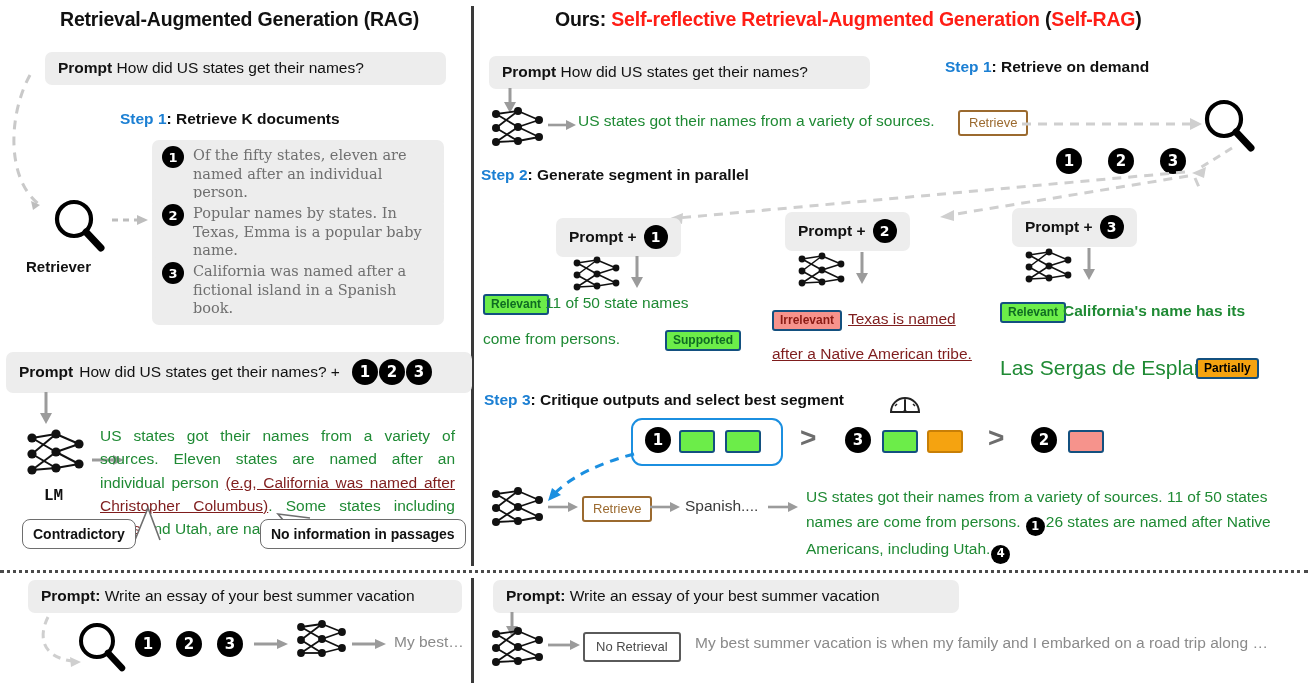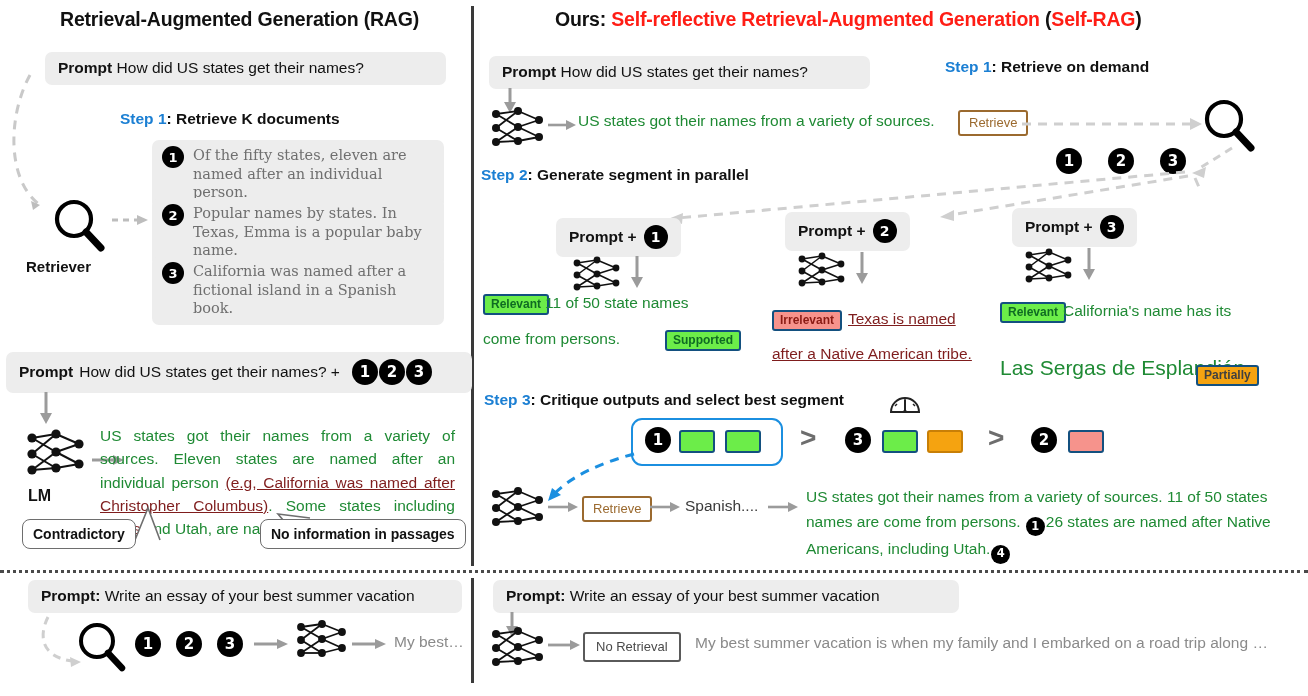--- a/index.html
+++ b/index.html
@@ -61,21 +61,21 @@
     padding:6px 10px;white-space:nowrap;
   }
 
   .tag{
     display:inline-block;border:2.5px solid #13507f;border-radius:3px;
     font-size:12px;font-weight:bold;padding:2px 6px 3px 6px;line-height:1;
     vertical-align:middle;
   }
   .tag-green{background:#6ced49;color:#0f6b23;}
   .tag-red{background:#f6938c;color:#8a1b14;}
-  .tag-orange{background:#f5a310;color:#404040;border-color:#13507f;margin-top:7px;}
+  .tag-orange{background:#f5a310;color:#000000;border-color:#13507f;}
 
   .swatch{display:inline-block;width:32px;height:19px;border:2.5px solid #13507f;border-radius:3px;vertical-align:middle;}
   .sw-green{background:#6ced49;}
   .sw-orange{background:#f5a310;border-color:#c87f06;}
   .sw-red{background:#f6938c;}
 
   .gt{font-size:28px;font-weight:bold;color:#6d6d6d;line-height:1;}
 
   .retrieve-box{
     display:inline-block;border:2px solid #9b6a2f;border-radius:3px;
@@ -175,21 +175,21 @@
       <circle cx="10" cy="12" r="4.6"></circle>
         <circle cx="10" cy="28" r="4.6"></circle>
         <circle cx="10" cy="44" r="4.6"></circle>
       <circle cx="34" cy="8" r="4.6"></circle>
         <circle cx="34" cy="26" r="4.6"></circle>
         <circle cx="34" cy="42" r="4.6"></circle>
       <circle cx="57" cy="18" r="4.6"></circle>
         <circle cx="57" cy="38" r="4.6"></circle>
     </g>
   </svg>
-  <div class="abs" style="left:28px;top:487px;font-weight:bold;font-size:16px;">LM</div>
+  <div class="abs" style="left:44px;top:487px;font-weight:bold;font-size:16px;font-family:Liberation Mono, monospace;">LM</div>
 
   <svg class="abs" style="left:92px;top:452px;" width="36" height="16">
     <line x1="0" y1="8" x2="22" y2="8" stroke="#9b9b9b" stroke-width="3"></line>
     <path d="M32,8 l-11,-5 l0,10 z" fill="#9b9b9b"></path>
   </svg>
 
   <div class="abs" style="left:100px;top:424px;width:355px;font-size:15.5px;line-height:1.5;text-align:justify;">
     <span class="green">US states got their names from a variety of sources. Eleven states are named after an individual person </span><span class="red-u">(e.g, California was named after Christopher Columbus)</span><span class="green">. Some states including </span><span class="red-u">Texas</span><span class="green"> and Utah, are named after </span><span class="green">merican tribe</span>
   </div>
 
@@ -387,21 +387,21 @@
       <circle cx="46" cy="14" r="3.4"></circle>
         <circle cx="46" cy="29" r="3.4"></circle>
     </g>
   </svg>
   <svg class="abs" style="left:1080px;top:248px;" width="18" height="34">
     <line x1="9" y1="0" x2="9" y2="22" stroke="#9b9b9b" stroke-width="3"></line>
     <path d="M9,32 l-6,-11 l12,0 z" fill="#9b9b9b"></path>
   </svg>
 
   <div class="abs tag tag-green" style="left:1000px;top:302px;">Relevant</div>
-  <div class="abs green" style="left:1063px;top:302px;font-size:15.5px;">California's name has its</div>
+  <div class="abs green" style="left:1063px;top:302px;font-size:15.5px;font-weight:bold;">California's name has its</div>
   <div class="abs green" style="left:1000px;top:356px;font-size:21px;">Las Sergas de Esplandián.</div>
   <div class="abs tag tag-orange" style="left:1196px;top:358px;">Partially</div>
 
   <div class="abs step" style="left:484px;top:391px;">
     <span class="num">Step 3</span><span>: Critique outputs and select best segment</span>
   </div>
   <svg class="abs" style="left:888px;top:388px;" width="34" height="28">
     <path d="M3,24 A14,14 0 0 1 31,24 Z" fill="#fff" stroke="#222" stroke-width="2"></path>
     <line x1="17" y1="22" x2="17" y2="12" stroke="#222" stroke-width="2" stroke-linecap="round"></line>
     <circle cx="17" cy="23" r="1.6" fill="#222"></circle>

